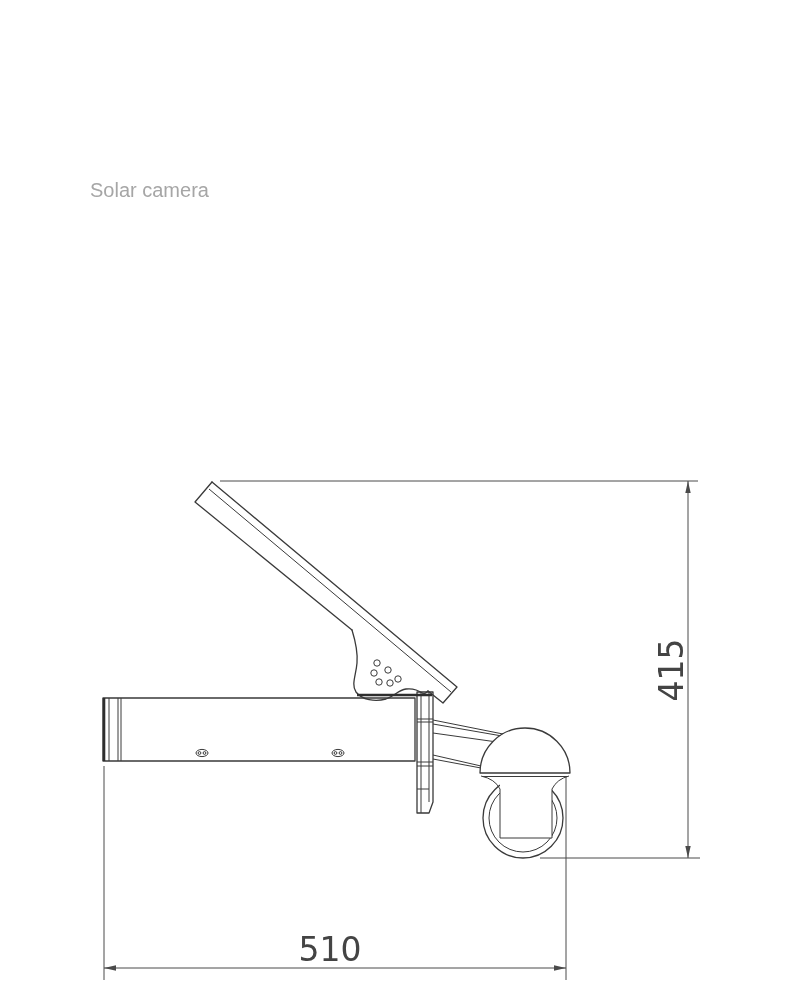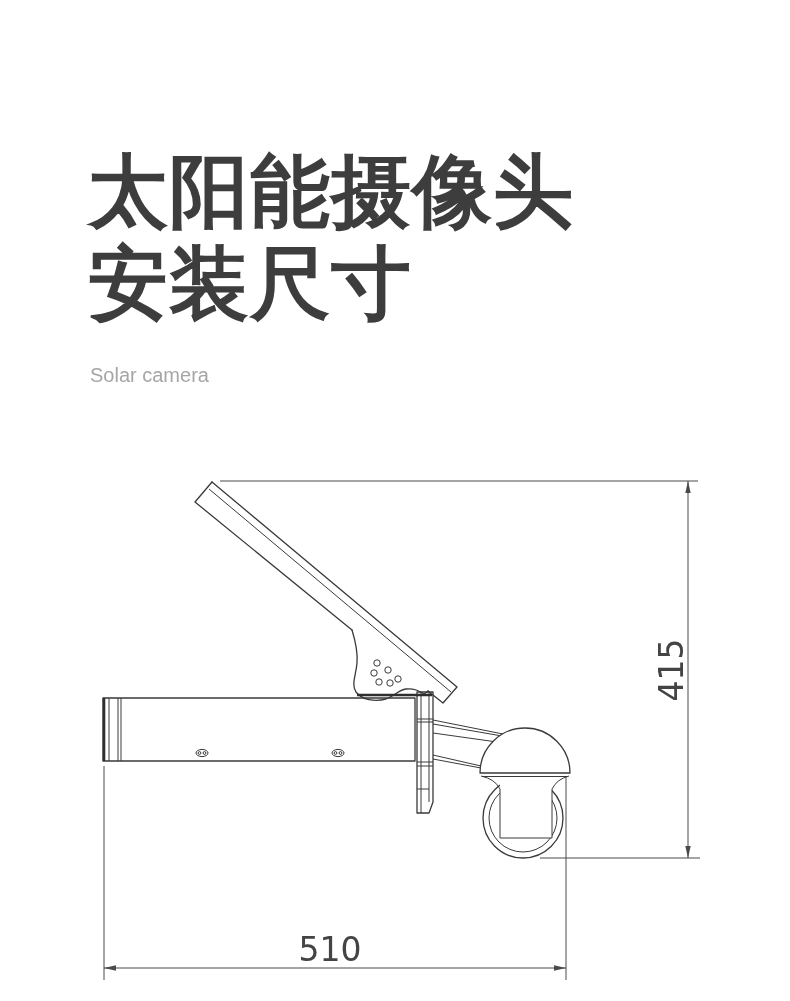--- a/index.html
+++ b/index.html
@@ -26,24 +26,20 @@
   .dim-text{
     font-family:"DejaVu Sans","Liberation Sans",sans-serif;
     font-size:33px;font-weight:400;fill:#444444;
   }
   .whitefill{fill:#ffffff;}
 </style>
 </head>
 <body>
 
 <div class="header">
-  <h1 class="title">
-    <span>太阳能摄像头</span>
-    <span>安装尺寸</span>
-  </h1>
   <div class="subtitle">
     <div>Solar camera</div>
   </div>
 </div>
 
 <div class="diagram-wrap">
 <svg width="790" height="1001" viewBox="0 0 790 1001" xmlns="http://www.w3.org/2000/svg">
 
   <g>
     <path class="obj" d="M417,692 L433,692 L433,802 L429,813 L417,813 Z"></path>

